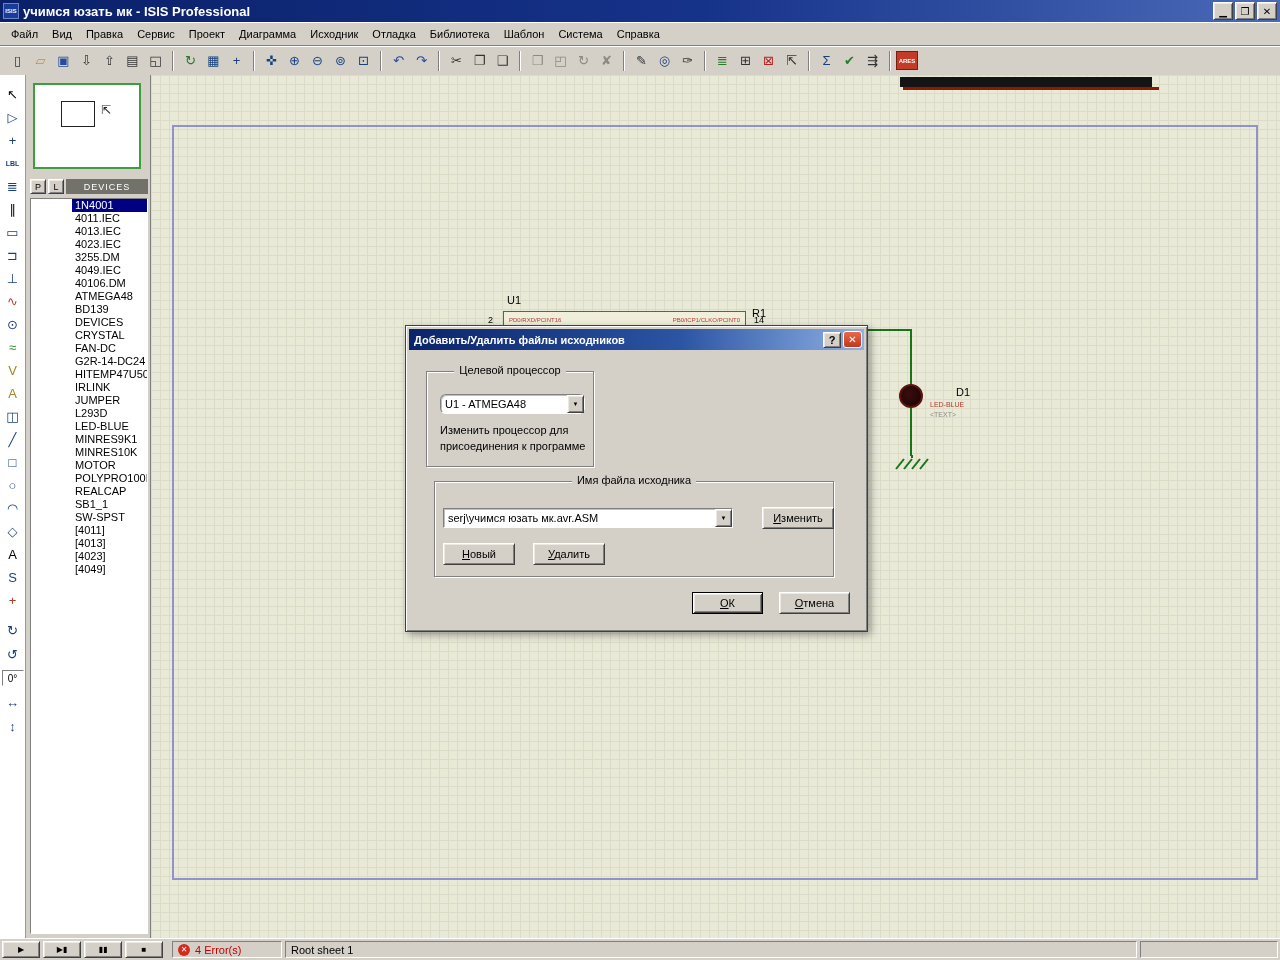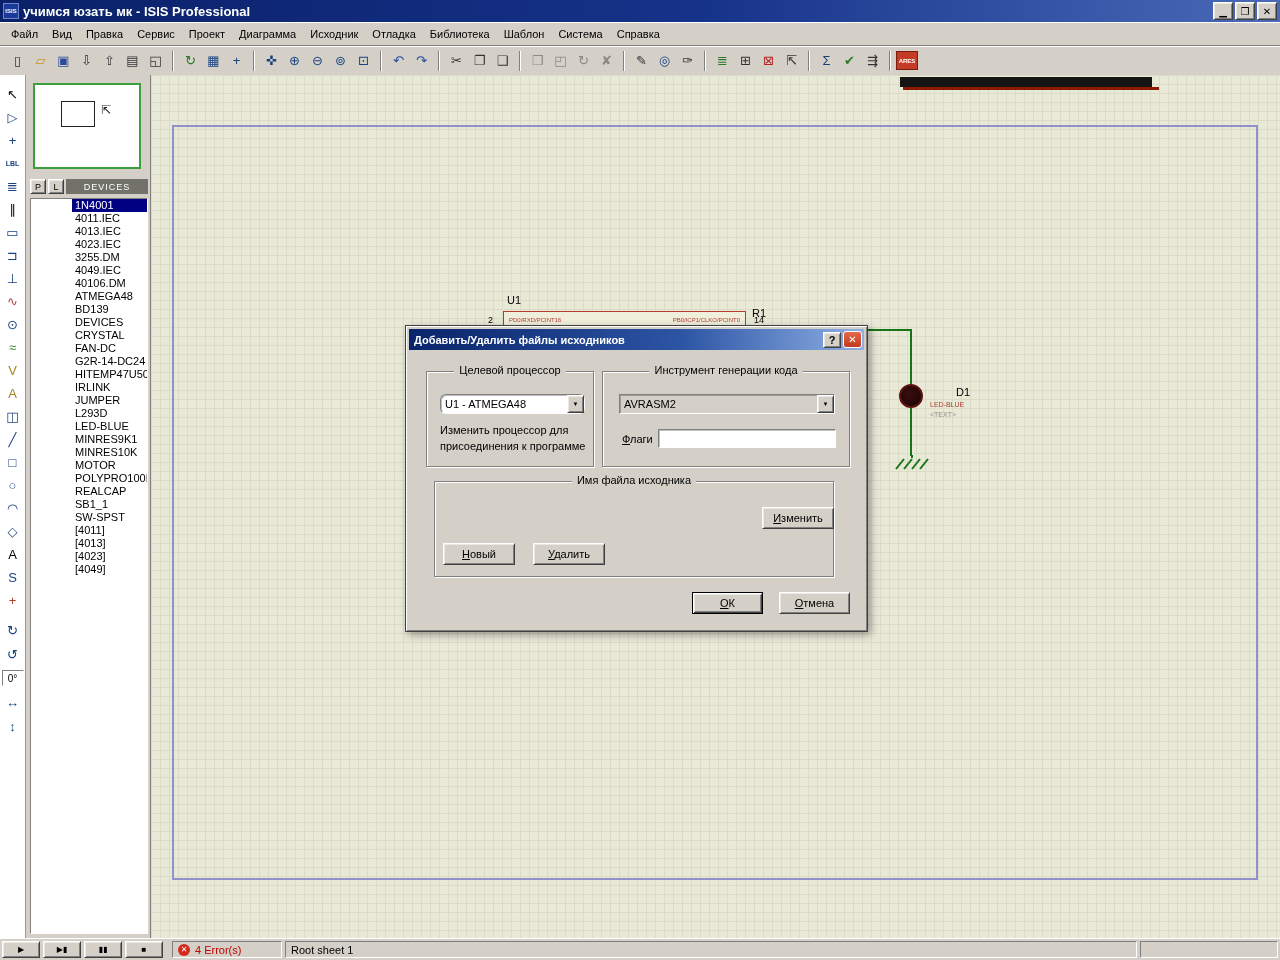--- a/index.html
+++ b/index.html
@@ -560,32 +560,27 @@
           <div class="combo cb-target" data-name="target-processor-select">
             <span class="combo-text" data-name="target-processor-value">U1 - ATMEGA48</span>
             <span class="combo-btn raised" data-name="chevron-down-icon">▼</span>
           </div>
           <div class="hint" data-name="target-processor-hint">
             <span data-name="hint-line-1">Изменить процессор для</span><br>
             <span data-name="hint-line-2">присоединения к программе</span>
           </div>
         </div>
 
-        <div class="groupbox gb-codegen" data-name="code-generation-group">
-          <div class="gb-label" data-name="code-generation-group-label"><span data-name="group-label-text">Инструмент генерации кода</span></div>
-          <div class="combo cb-codegen disabled" data-name="code-generation-tool-select">
-            <span class="combo-text" data-name="code-generation-tool-value">AVRASM2</span>
-            <span class="combo-btn raised" data-name="chevron-down-icon">▼</span>
-          </div>
-          <div class="flags-label" data-name="flags-label"><span class="key" data-name="flags-label-key">Ф</span><span data-name="flags-label-rest">лаги</span></div>
-          <input class="flags-input" data-name="flags-input" value="" style="">
-        </div>
 
         <div class="groupbox gb-source" data-name="source-file-group">
           <div class="gb-label" data-name="source-file-group-label"><span data-name="group-label-text">Имя файла исходника</span></div>
+          <div class="combo cb-source" data-name="source-file-select">
+            <span class="combo-text" data-name="source-file-value">serj\учимся юзать мк.avr.ASM</span>
+            <span class="combo-btn raised" data-name="chevron-down-icon">▼</span>
+          </div>
           <div class="btn btn-change" data-name="change-button">
               <span><span class="key">И</span><span>зменить</span></span>
             </div>
           <div class="btn btn-new" data-name="new-button">
               <span><span class="key">Н</span><span>овый</span></span>
             </div>
           <div class="btn btn-delete" data-name="delete-button">
               <span><span class="key">У</span><span>далить</span></span>
             </div>
         </div>

